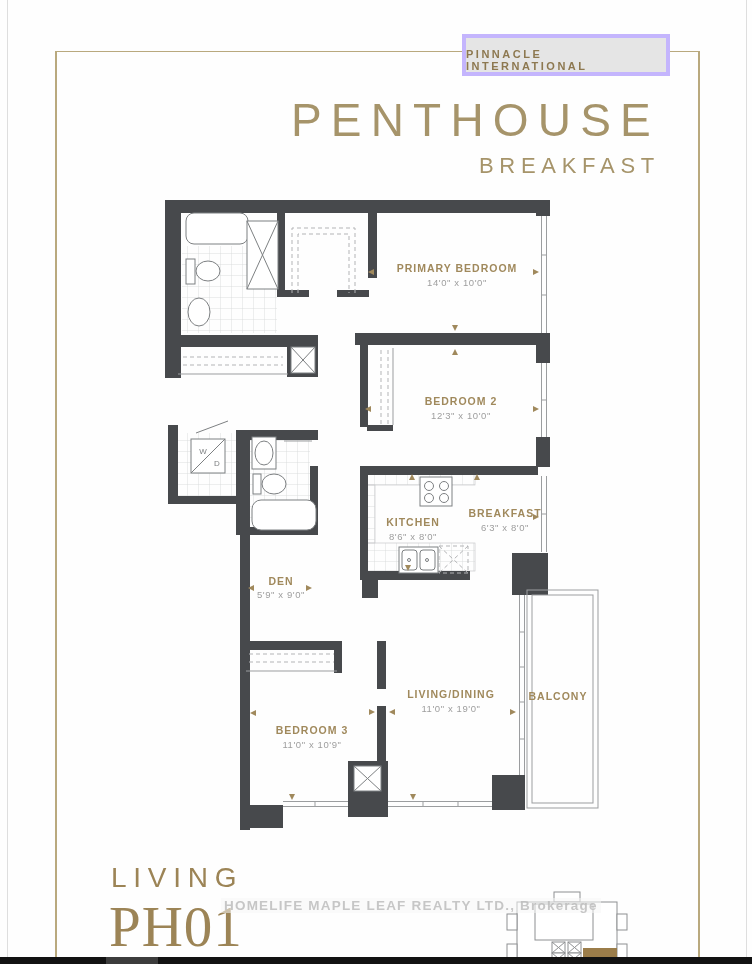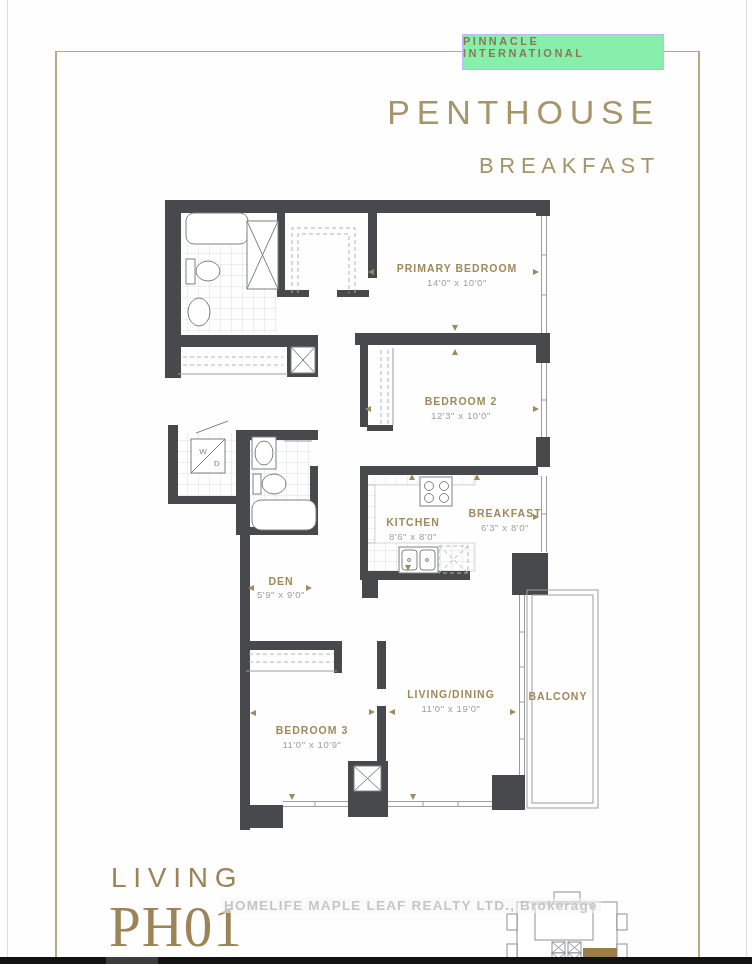--- a/index.html
+++ b/index.html
@@ -1,24 +1,24 @@
 <!DOCTYPE html>
 <html><head>
 <meta charset="utf-8">
 <style>
   html,body{margin:0;padding:0;}
   body{width:752px;height:964px;position:relative;background:#fefefe;overflow:hidden;
        font-family:"Liberation Sans",sans-serif;}
   .edge-line{position:absolute;top:0;width:1px;height:964px;background:#dedede;}
   .frame{position:absolute;background:#b9a97e;}
-  .brand-box{position:absolute;left:462px;top:34px;width:200px;height:34px;border:1px solid #c4b5fd;
-             background:#86efac;display:flex;align-items:flex-start;justify-content:center;}
+  .brand-box{position:absolute;left:462px;top:34px;width:200px;height:34px;border:4px solid #c4b5fd;
+             background:#e5e5e5;display:flex;align-items:flex-end;justify-content:center;}
   .brand-box span{font-size:11px;letter-spacing:2.5px;color:#8d7850;font-weight:bold;}
   .title{position:absolute;left:280px;top:93px;width:380px;text-align:right;color:#a6946a;
-         font-size:34px;letter-spacing:.20em;font-weight:300;}
+         font-size:46px;letter-spacing:.20em;font-weight:300;}
   .subtitle{position:absolute;left:280px;top:153px;width:380px;text-align:right;color:#a6946a;
             font-size:22px;letter-spacing:.26em;font-weight:300;}
   .unit-name{position:absolute;left:111px;top:862px;color:#9c8456;font-size:28px;letter-spacing:.24em;}
   .unit-number{position:absolute;left:109px;top:894px;color:#9c8456;font-size:57px;
                font-family:Liberation Serif, serif;letter-spacing:1px;}
   .watermark{position:absolute;left:221px;top:898px;font-size:13.5px;letter-spacing:1.2px;
              color:rgba(185,185,185,.8);background:rgba(246,246,246,.55);padding:0 3px;white-space:nowrap;font-weight:bold;}
   .bottom-bar{position:absolute;left:0;top:957px;width:752px;height:7px;background:#121212;}
   .bottom-bar-seg{position:absolute;left:106px;top:957px;width:52px;height:7px;background:#3c3c3c;}
   svg{position:absolute;left:0;top:0;}

